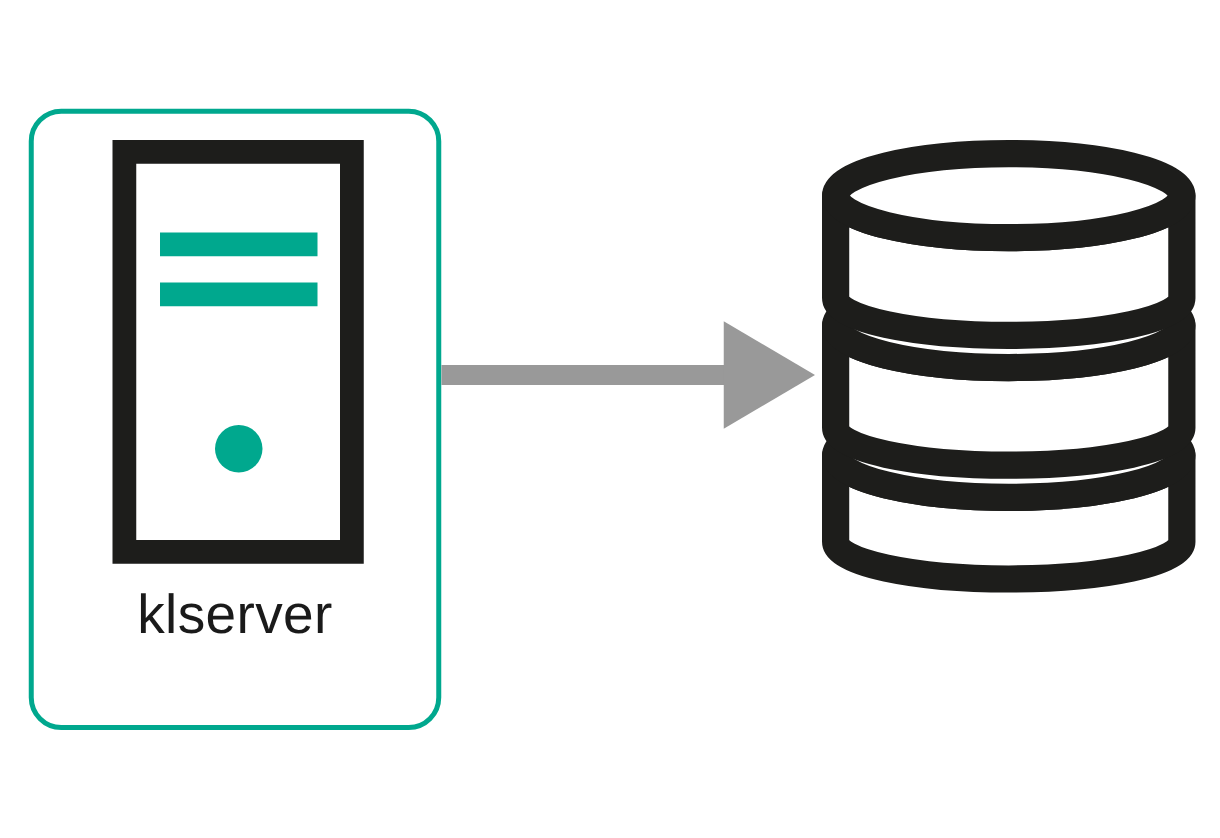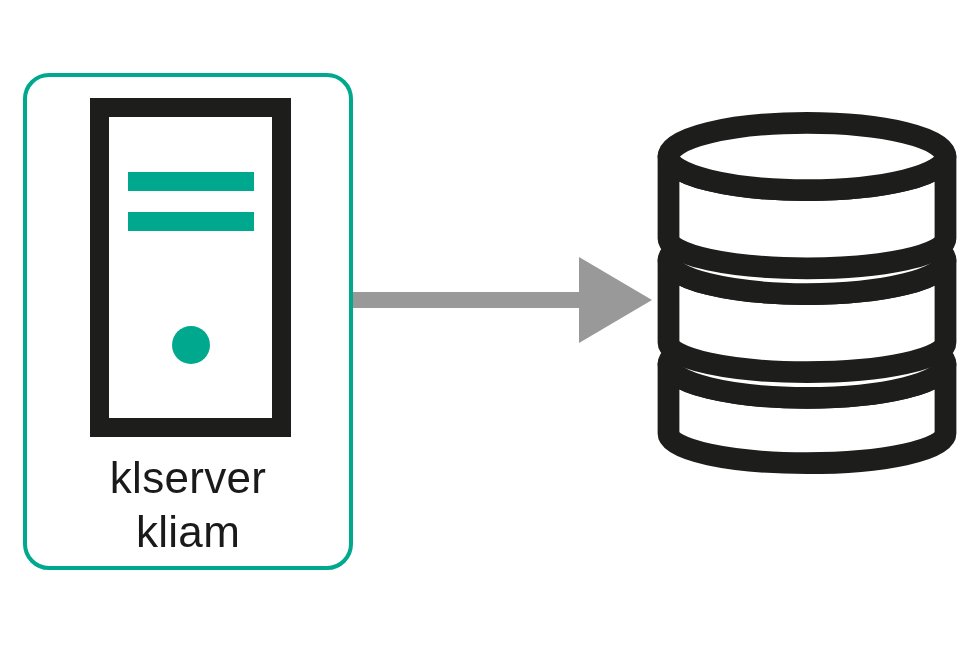--- a/index.html
+++ b/index.html
@@ -12,21 +12,21 @@
   html,body{margin:0;padding:0;background:var(--bg);}
   .canvas{
     position:relative;
     width:976px;height:670px;
     background:var(--bg);
     overflow:hidden;
     font-family:"Liberation Sans",sans-serif;
   }
   
   .server-box{
-    position:absolute;left:23px;top:73px;
+    position:absolute;left:23px;top:87px;
     width:330px;height:497px;
     box-sizing:border-box;
     border:4px solid var(--teal);
     border-radius:26px;
     background:var(--bg);
   }
   
   .tower{
     position:absolute;left:63px;top:21px;
     width:201px;height:339px;
@@ -69,21 +69,20 @@
 
   <div class="server-box">
     <div class="tower">
       
     </div>
     <div class="bar bar1"></div>
     <div class="bar bar2"></div>
     <div class="dot"></div>
     <div class="server-label">
       <div>klserver</div>
-      <div>kliam</div>
     </div>
   </div>
 
   <svg class="arrow" width="300" height="90" viewBox="0 0 300 90" aria-hidden="true">
     <rect class="arrow-shape" x="0" y="37" width="232" height="16"></rect>
     <polygon class="arrow-shape" points="226,2 226,88 299,45"></polygon>
   </svg>
 
   <svg class="db" width="300" height="368" viewBox="0 0 302 372" aria-hidden="true">
     <g>

